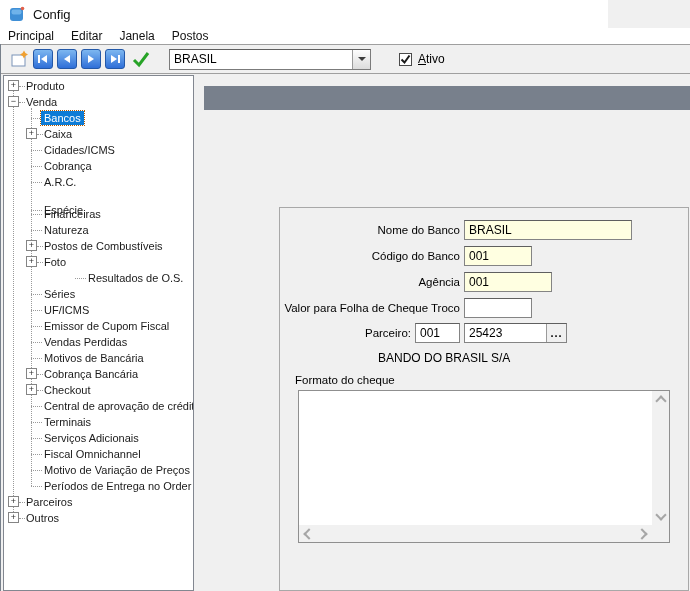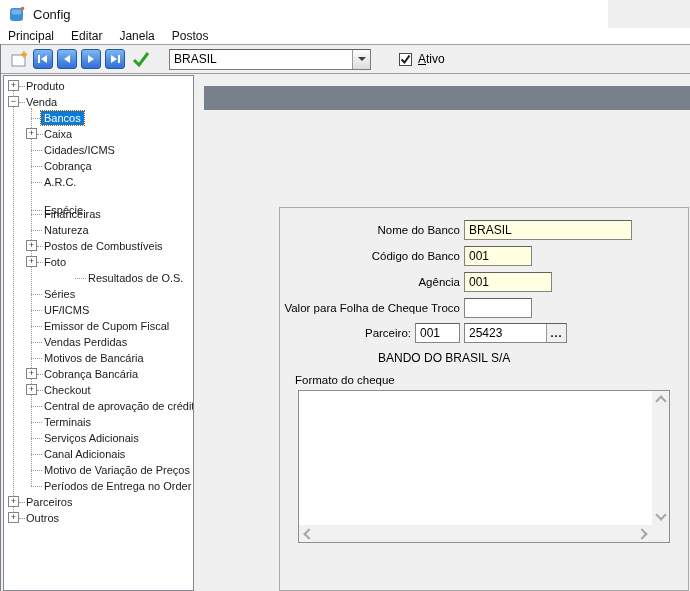--- a/index.html
+++ b/index.html
@@ -260,21 +260,21 @@
         <div class="tree-row" style="top: 338px;">
           <div class="stub" style="left: 27px; width: 11px;"></div>
           <span class="tree-label" style="left: 37px;">Terminais</span>
         </div>
         <div class="tree-row" style="top: 354px;">
           <div class="stub" style="left: 27px; width: 11px;"></div>
           <span class="tree-label" style="left: 37px;">Serviços Adicionais</span>
         </div>
         <div class="tree-row" style="top: 370px;">
           <div class="stub" style="left: 27px; width: 11px;"></div>
-          <span class="tree-label" style="left: 37px;">Canal Adicionais</span>
+          <span class="tree-label" style="left: 37px;">Fiscal Omnichannel</span>
         </div>
         <div class="tree-row" style="top: 386px;">
           <div class="stub" style="left: 27px; width: 11px;"></div>
           <span class="tree-label" style="left: 37px;">Motivo de Variação de Preços</span>
         </div>
         <div class="tree-row" style="top: 402px;">
           <div class="stub" style="left: 27px; width: 11px;"></div>
           <span class="tree-label" style="left: 37px;">Períodos de Entrega no Order</span>
         </div>
         <div class="tree-row" style="top: 418px;">

